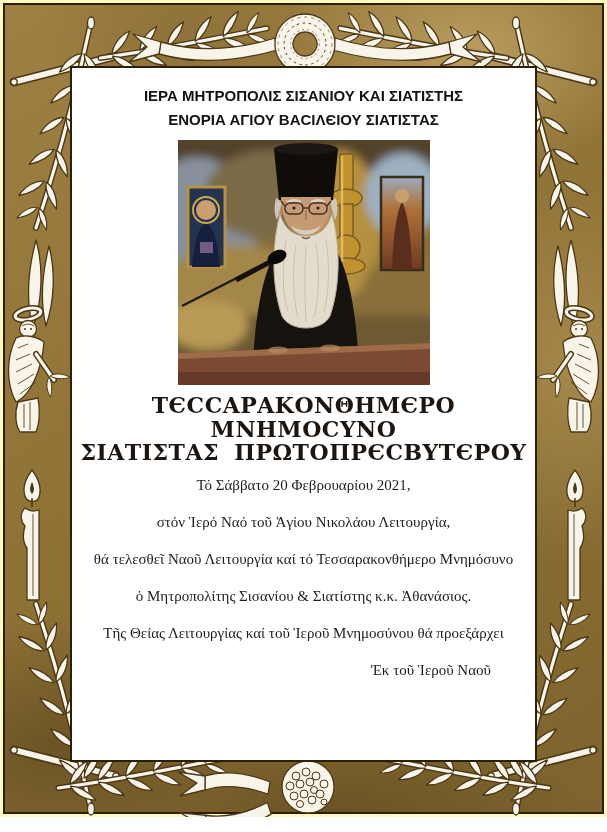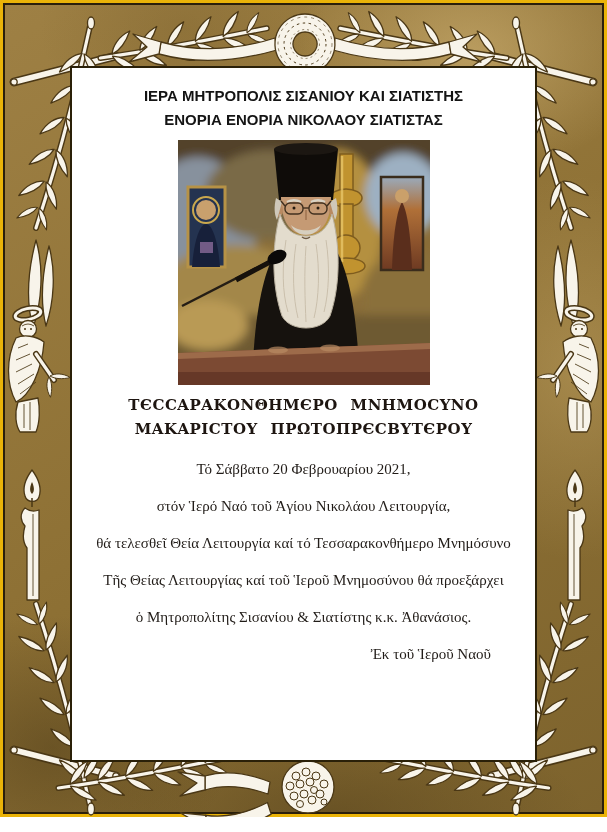--- a/index.html
+++ b/index.html
@@ -1,16 +1,16 @@
 <!DOCTYPE html>
 <html><head>
 <meta charset="utf-8">
 <style>
   html,body{margin:0;padding:0;background:#ffffff;}
-  .page{position:relative;width:607px;height:817px;background:#eab308;overflow:hidden;
+  .page{position:relative;width:607px;height:817px;background:#fef9c3;overflow:hidden;
         font-family:"Liberation Serif",serif;}
   
   .frame{position:absolute;inset:3px;border:2px solid #2a1f0b;box-sizing:border-box;
     background:
       radial-gradient(ellipse 300px 200px at 78% 6%, rgba(215,186,124,.55), transparent 60%),
       radial-gradient(ellipse 260px 320px at 96% 45%, rgba(205,175,112,.40), transparent 60%),
       radial-gradient(ellipse 240px 180px at 30% 3%,  rgba(120,94,44,.35), transparent 60%),
       radial-gradient(ellipse 300px 220px at 8% 92%,  rgba(58,43,16,.38), transparent 60%),
       radial-gradient(ellipse 420px 160px at 55% 100%,rgba(66,50,20,.38), transparent 60%),
       linear-gradient(150deg,#9e8044,#8d7034 55%,#7d632d);}
@@ -22,23 +22,23 @@
   .stiki{fill:none;stroke:#f8f4ea;stroke-width:5.5;stroke-linecap:round;}
   .hatch{stroke:#4a3715;stroke-width:1;fill:none;opacity:.85;}
   .tex{fill:none;stroke:#4a3715;stroke-width:1;}
   
   .content{position:absolute;left:70px;top:66px;width:467px;height:696px;box-sizing:border-box;
            background:#ffffff;border:2px solid #2a2008;text-align:center;}
   .header{margin-top:16px;font-family:"Liberation Sans",sans-serif;font-weight:bold;
           font-size:15px;line-height:24px;color:#141414;}
   .photo{width:252px;height:245px;margin:8px auto 0;}
   .photo svg{display:block;width:252px;height:245px;}
-  .title{margin-top:9px;font-family:"DejaVu Serif",serif;font-weight:bold;font-size:15px;
+  .title{margin-top:9px;font-family:"DejaVu Serif",serif;font-weight:bold;font-size:22px;
          line-height:23.5px;color:#1d1510;letter-spacing:.5px;word-spacing:7px;}
-  .bodytext{margin-top:20px;font-size:15px;line-height:16px;color:#211c18;}
+  .bodytext{margin-top:12px;font-size:15px;line-height:16px;color:#211c18;}
   .bodytext p{margin:0 0 21px 0;}
   .closing{text-align:right;padding-right:44px;margin-top:8px;font-size:15px;color:#211c18;}
 </style>
 </head>
 <body>
 
 <div class="page">
 
   <div class="frame"></div>
 
@@ -162,21 +162,21 @@
     <use href="#angel" transform="translate(601,236) scale(-1,1)"></use>
 
     <use href="#candle" transform="translate(15,470)"></use>
     <use href="#candle" transform="translate(592,470) scale(-1,1)"></use>
   </svg>
 
   <div class="content">
 
     <div class="header">
       <div>ΙΕΡΑ ΜΗΤΡΟΠΟΛΙΣ ΣΙΣΑΝΙΟΥ ΚΑΙ ΣΙΑΤΙΣΤΗΣ</div>
-      <div>ΕΝΟΡΙΑ ΕΝΟΡΙΑ ΝΙΚΟΛΑΟΥ ΣΙΑΤΙΣΤΑΣ</div>
+      <div>ΕΝΟΡΙΑ ΑΓΙΟΥ ΒΑСΙΛЄΙΟΥ ΣΙΑΤΙΣΤΑΣ</div>
     </div>
 
     <div class="photo">
       <svg viewBox="0 0 252 245">
         <defs>
           <filter id="pb" x="-20%" y="-20%" width="140%" height="140%">
               <feGaussianBlur stdDeviation="5"></feGaussianBlur>
             </filter>
           <linearGradient id="icright" x1="0" y1="0" x2="0" y2="1">
             <stop offset="0" stop-color="#9aaabb"></stop>
@@ -265,27 +265,27 @@
           <path d="M0 213 L252 203 L252 209 L0 219 Z" fill="#9d6b4a"></path>
           <rect x="0" y="232" width="252" height="13" fill="#5c3122" opacity="0.7"></rect>
           <ellipse cx="100" cy="210" rx="10" ry="3.5" fill="#b88a62" opacity="0.7"></ellipse>
           <ellipse cx="152" cy="208" rx="10" ry="3.5" fill="#b88a62" opacity="0.7"></ellipse>
         </g>
       </svg>
     </div>
 
     <div class="title">
       <div>ΤЄССΑΡΑΚΟΝΘΗΜЄΡΟ ΜΝΗΜΟСΥΝΟ</div>
-      <div>ΜΑΚΑΡΙСΤΟΥ ΠΡΩΤΟΠΡЄСΒΥΤЄΡΟΥ</div>
+      <div>ΣΙΑΤΙΣΤΑΣ ΠΡΩΤΟΠΡЄСΒΥΤЄΡΟΥ</div>
     </div>
 
     <div class="bodytext">
       <p>Τό Σάββατο 20 Φεβρουαρίου 2021,</p>
       <p>στόν Ἱερό Ναό τοῦ Ἁγίου Νικολάου Λειτουργία,</p>
-      <p>θά τελεσθεῖ Θεία Λειτουργία καί τό Τεσσαρακονθήμερο Μνημόσυνο</p>
+      <p>θά τελεσθεῖ Ναοῦ Λειτουργία καί τό Τεσσαρακονθήμερο Μνημόσυνο</p>
+      <p>ὁ Μητροπολίτης Σισανίου &amp; Σιατίστης κ.κ. Ἀθανάσιος.</p>
       <p>Τῆς Θείας Λειτουργίας καί τοῦ Ἱεροῦ Μνημοσύνου θά προεξάρχει</p>
-      <p>ὁ Μητροπολίτης Σισανίου &amp; Σιατίστης κ.κ. Ἀθανάσιος.</p>
     </div>
 
     <div class="closing">Ἐκ τοῦ Ἱεροῦ Ναοῦ</div>
 
   </div>
 </div>
 
 </body></html>

